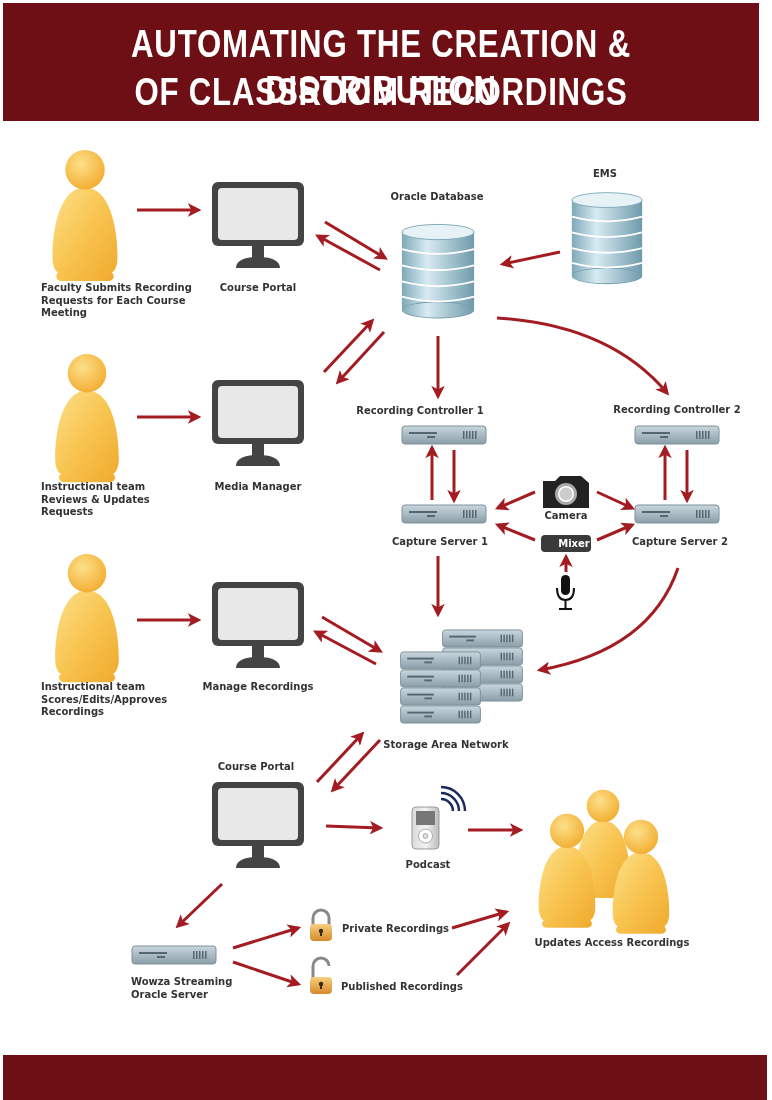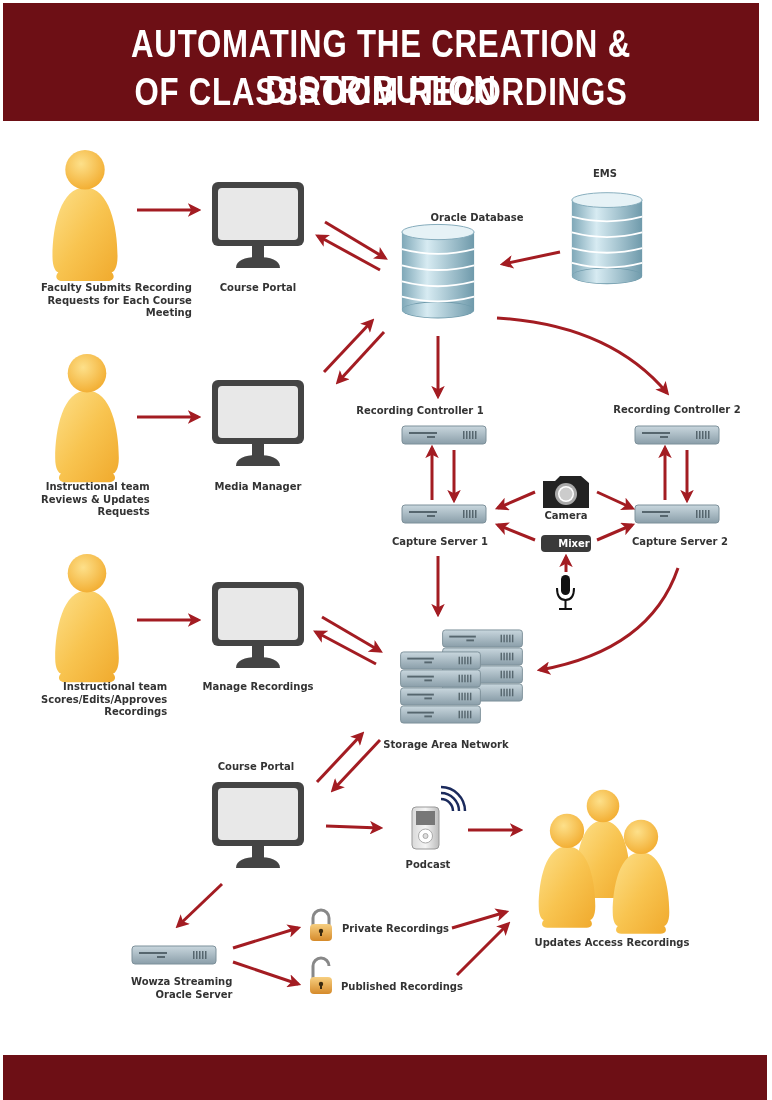--- a/index.html
+++ b/index.html
@@ -3,21 +3,21 @@
 <meta charset="utf-8">
 <style>
   html, body { margin: 0; padding: 0; background: #ffffff; }
   body { width: 772px; height: 1100px; position: relative; overflow: hidden; font-family: "DejaVu Sans", sans-serif; }
   .header { position: absolute; left: 3px; top: 3px; width: 756px; height: 118px; background: #6d0f15; color: #fff; text-align: center; }
   .header .t { font-family: "Liberation Sans", sans-serif; font-weight: bold; font-size: 38px; letter-spacing: 1px; line-height: 46px; transform: scaleX(0.82); transform-origin: center; }
   .header .t1 { position: absolute; left: 0; right: 0; top: 18px; }
   .header .t2 { position: absolute; left: 0; right: 0; top: 66px; }
   .footer { position: absolute; left: 3px; top: 1055px; width: 764px; height: 45px; background: #6d0f15; }
   svg#diagram { position: absolute; left: 0; top: 0; }
-  .lbl { position: absolute; font-family: "DejaVu Sans", sans-serif; font-weight: bold; font-size: 10px; color: #333; line-height: 12.5px; white-space: nowrap; text-align: right; }
+  .lbl { position: absolute; font-family: "DejaVu Sans", sans-serif; font-weight: bold; font-size: 10px; color: #333; line-height: 12.5px; white-space: nowrap; }
   .c { text-align: center; transform: translateX(-50%); }
   .mixer-lbl { position: absolute; font-weight: bold; font-size: 10px; color: #fff; width: 46px; text-align: center; line-height: 17px; padding-left: 9px; }
 </style>
 </head>
 <body>
 
 <div class="header">
   <div class="t t1">AUTOMATING THE CREATION &amp; DISTRIBUTION</div>
   <div class="t t2">OF CLASSROOM RECORDINGS</div>
 </div>
@@ -231,21 +231,21 @@
     <line x1="457" y1="975" x2="508" y2="924" marker-end="url(#ah)"></line>
   </g>
 </svg>
 
 <div class="lbl" style="left:41px; top:282px;">
   <div>Faculty Submits Recording</div>
   <div>Requests for Each Course</div>
   <div>Meeting</div>
 </div>
 <div class="lbl c" style="left:258px; top:282px;">Course Portal</div>
-<div class="lbl c" style="left:437px; top:212px;margin-left:40px;">Oracle Database</div>
+<div class="lbl c" style="left:437px; top:191px;">Oracle Database</div>
 <div class="lbl c" style="left:605px; top:168px;">EMS</div>
 
 <div class="lbl" style="left:41px; top:481px;">
   <div>Instructional team</div>
   <div>Reviews &amp; Updates</div>
   <div>Requests</div>
 </div>
 <div class="lbl c" style="left:258px; top:481px;">Media Manager</div>
 
 <div class="lbl c" style="left:420px; top:405px;">Recording Controller 1</div>

